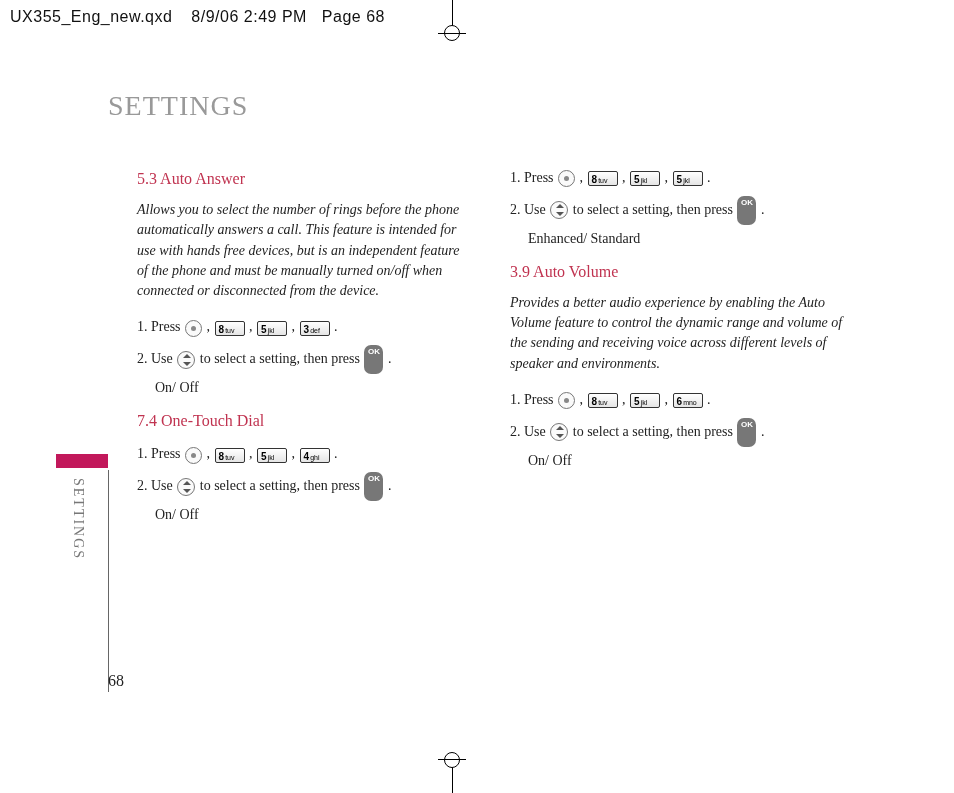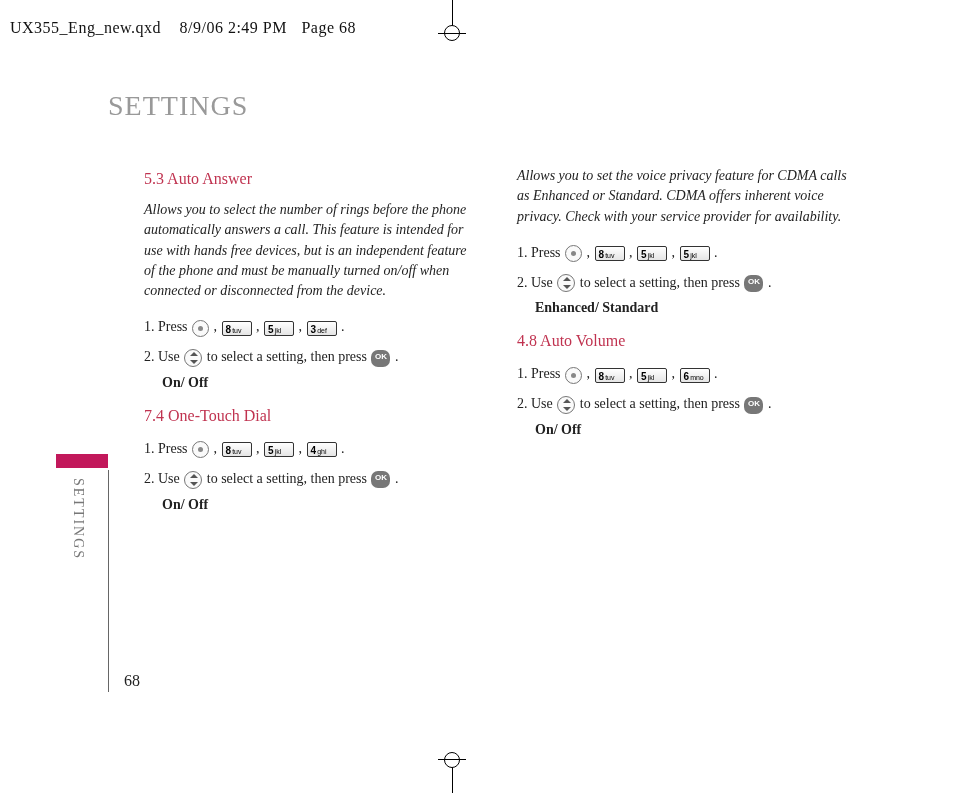--- a/index.html
+++ b/index.html
@@ -8,23 +8,23 @@
     height: 793px;
     background: #fff;
     font-family: Georgia, 'Times New Roman', serif;
     font-size: 14px;
     color: #222;
     position: relative;
     overflow: hidden;
   }
   .header-line {
     position: absolute;
-    top: 19px;
+    top: 8px;
     left: 10px;
-    font-family: Liberation Serif, serif;
+    font-family: Liberation Sans, sans-serif;
     font-size: 16px;
     color: #111;
     letter-spacing: 0.5px;
     text-align: center;
   }
   .header-line span { display: inline-block; }
   .header-line .ts { margin-left: 14px; }
   .header-line .pg { margin-left: 10px; }
   .cropmark-top {
     position: absolute;
@@ -94,26 +94,25 @@
     color: #777;
     letter-spacing: 2px;
     font-family: Georgia, serif;
   }
   .page-number {
     position: absolute;
     left: 108px;
     top: 672px;
     font-size: 16px;
     color: #222;
-    padding-left: 16px;
   }
   .columns {
     position: absolute;
     top: 166px;
-    left: 144px;
+    left: 137px;
     width: 706px;
     display: flex;
     gap: 40px;
   }
   .col {
     flex: 1 1 0;
     min-width: 0;
   }
   .section-h {
     color: #c03350;
@@ -126,21 +125,21 @@
     line-height: 1.45;
     margin-bottom: 14px;
     font-style: italic;
   }
   .step {
     line-height: 1.7;
     margin-bottom: 6px;
   }
   .opt {
     margin-left: 18px;
-    font-weight: bold;
+    font-weight: normal;
     margin-bottom: 16px;
     margin-top: 2px;
   }
   .key {
     display: inline-block;
     vertical-align: middle;
     margin: 0 1px;
   }
   .key-round {
     width: 17px; height: 17px;
@@ -168,21 +167,21 @@
     content: "";
     position: absolute;
     left: 5px;
     width: 0; height: 0;
     border-left: 4px solid transparent;
     border-right: 4px solid transparent;
   }
   .key-nav::before { top: 2px; border-bottom: 4px solid #555; }
   .key-nav::after { bottom: 2px; border-top: 4px solid #555; }
   .key-ok {
-    width: 19px; height: 17px;
+    width: 19px; height: 29px;
     border-radius: 7px;
     background: #777;
     color: #fff;
     font-size: 8px;
     line-height: 13px;
     text-align: center;
     font-family: Arial, sans-serif;
     font-weight: bold;
   }
   .key-rect {
@@ -270,42 +269,42 @@
       <span class="key key-nav"></span>
       <span>  to select a setting, then press </span>
       <span class="key key-ok">OK</span>
       <span> .</span>
     </div>
     <div class="opt">On/ Off</div>
   </div>
 
   <div class="col">
 
-    <div class="para">Allows you to set the voice privacy feature for CDMA calls as Enhanced or Standard. CDMA offers inherent voice privacy. Check with your service provider for availability.</div>
     <div class="step">
       <span>1. Press </span>
       <span class="key key-round"></span>
       <span> , </span>
       <span class="key key-rect"><b>8</b><sub>tuv</sub></span>
       <span> , </span>
       <span class="key key-rect"><b>5</b><sub>jkl</sub></span>
       <span> , </span>
       <span class="key key-rect"><b>5</b><sub>jkl</sub></span>
       <span> .</span>
     </div>
     <div class="step">
       <span>2. Use </span>
       <span class="key key-nav"></span>
       <span>  to select a setting, then press </span>
       <span class="key key-ok">OK</span>
       <span> .</span>
     </div>
     <div class="opt">Enhanced/ Standard</div>
 
-    <div class="section-h">4.8 Auto Volume</div>
+    <div class="section-h">3.9 Auto Volume</div>
+    <div class="para">Provides a better audio experience by enabling the Auto Volume feature to control the dynamic range and volume of the sending and receiving voice across different levels of speaker and environments.</div>
     <div class="step">
       <span>1. Press </span>
       <span class="key key-round"></span>
       <span> , </span>
       <span class="key key-rect"><b>8</b><sub>tuv</sub></span>
       <span> , </span>
       <span class="key key-rect"><b>5</b><sub>jkl</sub></span>
       <span> , </span>
       <span class="key key-rect"><b>6</b><sub>mno</sub></span>
       <span> .</span>

